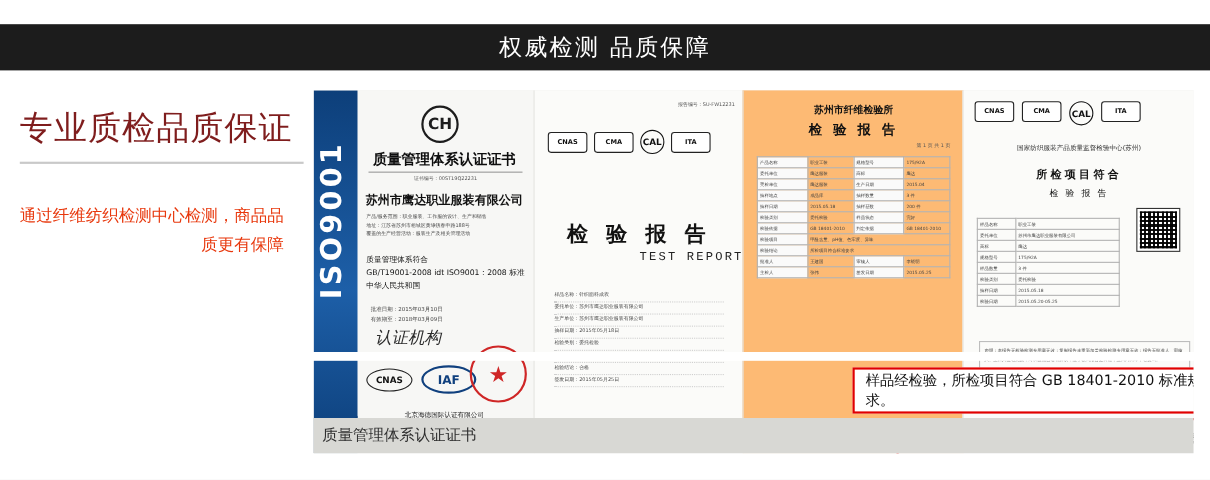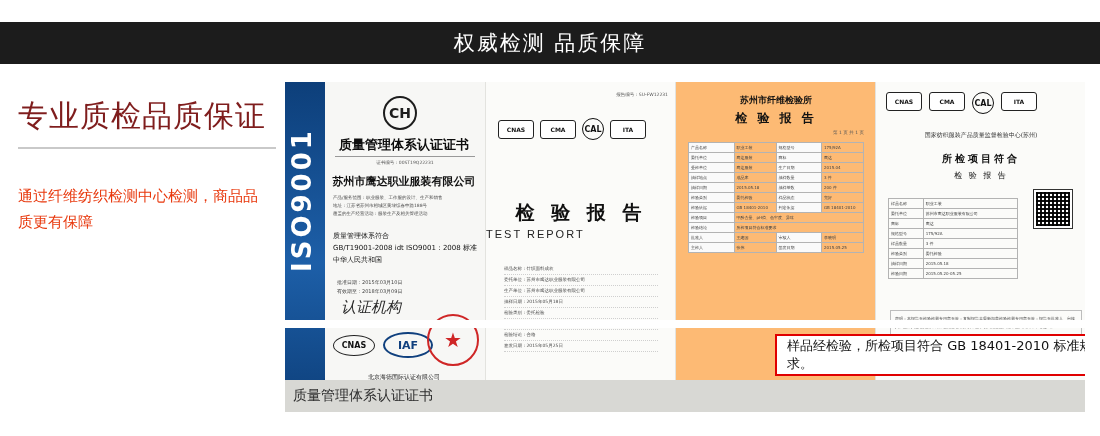--- a/index.html
+++ b/index.html
@@ -59,20 +59,21 @@
     height: 2px;
     background: #c9c9c9;
   }
   .subtext {
     margin-top: 34px;
     color: #e8380d;
     font-size: 15px;
     line-height: 26px;
     width: 240px;
     font-family: "DejaVu Sans", sans-serif;
+    text-align: right;
   }
 
   
   .cert-area {
     position: absolute;
     left: 285px;
     top: 82px;
     width: 800px;
     height: 330px;
     background: #f3f3f1;
@@ -307,25 +308,25 @@
     font-size: 19px;
     font-weight: bold;
     letter-spacing: 5px;
     color: #111;
     font-family: "DejaVu Sans", sans-serif;
   }
   .p2-title-en {
     position: absolute;
     left: 0; top: 146px;
     width: 190px;
-    text-align: left;
+    text-align: right;
     font-size: 11px;
     letter-spacing: 2px;
     color: #222;
-    font-family: Liberation Sans, sans-serif;
+    font-family: Liberation Mono, monospace;
   }
   .p2-rows {
     position: absolute;
     left: 18px; top: 182px;
     width: 154px;
   }
   .p2-rows .r {
     font-size: 4.5px;
     color: #4b4b4b;
     line-height: 10px;

